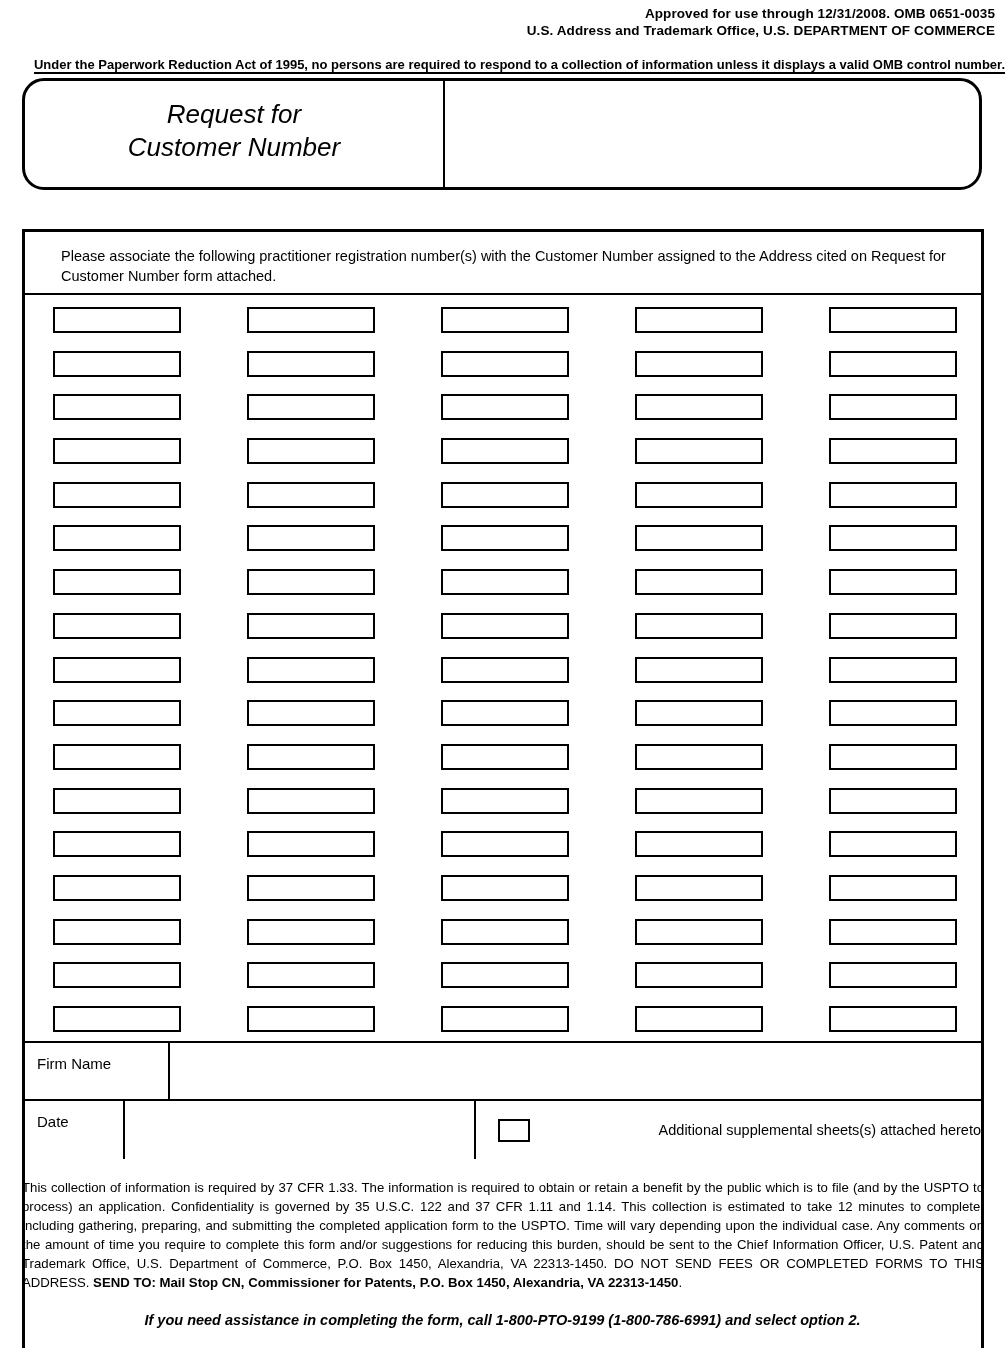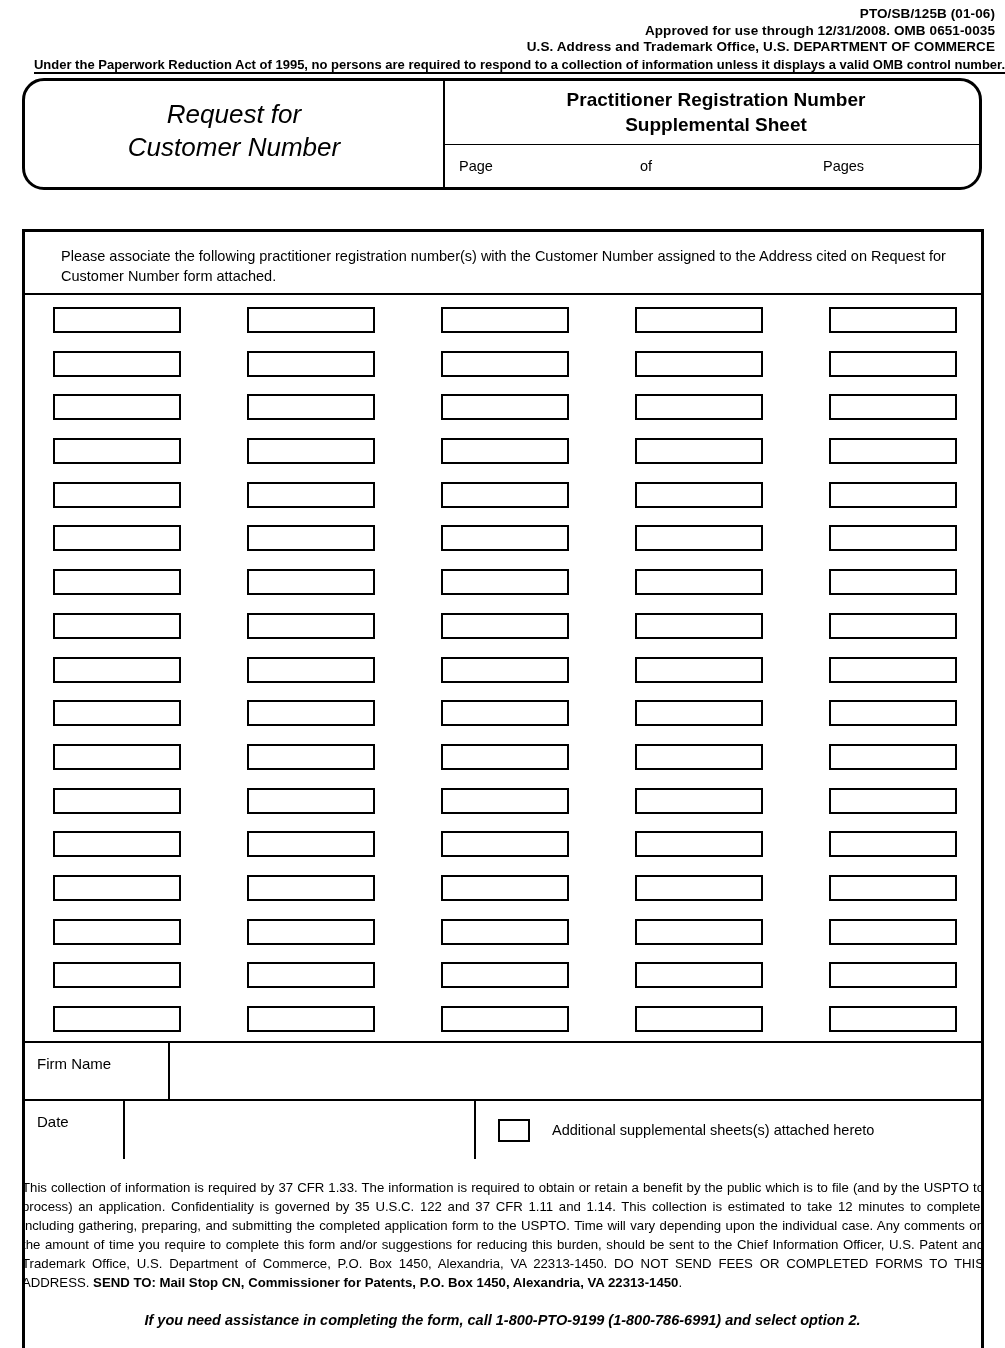--- a/index.html
+++ b/index.html
@@ -179,20 +179,21 @@
   .date-value-cell {
     width: 343px;
     box-sizing: border-box;
     border-right: 2.5px solid #000;
   }
   .attach-cell {
     flex: 1;
     display: flex;
     align-items: center;
     padding-left: 14px;
+    justify-content: space-between;
   }
   .attach-checkbox {
     width: 32px;
     height: 23px;
     border: 2.5px solid #000;
     box-sizing: border-box;
     background: #fff;
     flex: 0 0 auto;
   }
   .attach-text {
@@ -220,50 +221,36 @@
     text-align: center;
     font-size: 14.5px;
     font-style: italic;
     font-weight: bold;
   }
 </style>
 </head>
 <body>
 
 <div class="agency-header">
-  <div>PTO/SB/125B (01-06)</div>
   <div>Approved for use through 12/31/2008. OMB 0651-0035</div>
   <div>U.S. Address and Trademark Office, U.S. DEPARTMENT OF COMMERCE</div>
 </div>
 
 <div class="paperwork-note">
   <span>Under the Paperwork Reduction Act of 1995, no persons are required to respond to a collection of information unless it displays a valid OMB control number.</span>
 </div>
 
 <div class="title-box">
   <div class="title-left">
     <div>
       <div>Request for</div>
       <div>Customer Number</div>
     </div>
   </div>
   <div class="title-divider"></div>
-  <div class="title-right">
-    <div class="title-right-top">
-      <div>
-        <div>Practitioner Registration Number</div>
-        <div>Supplemental Sheet</div>
-      </div>
-    </div>
-    <div class="title-right-bottom">
-      <span class="pg-label pg-page">Page</span>
-      <span class="pg-label pg-of">of</span>
-      <span class="pg-label pg-pages">Pages</span>
-    </div>
-  </div>
 </div>
 
 <div class="body-box">
 
   <div class="instruction">Please associate the following practitioner registration number(s) with the Customer Number assigned to the Address cited on Request for Customer Number form attached.</div>
 
   <div class="grid">
       <div class="grid-row">
         <div class="num-box"></div>
         <div class="num-box"></div>

